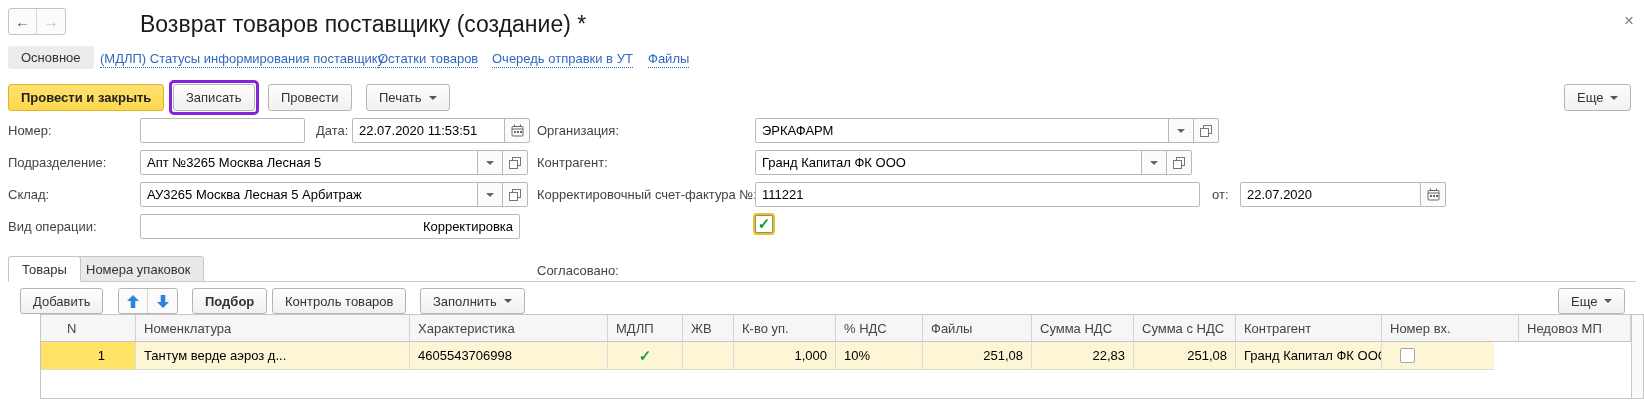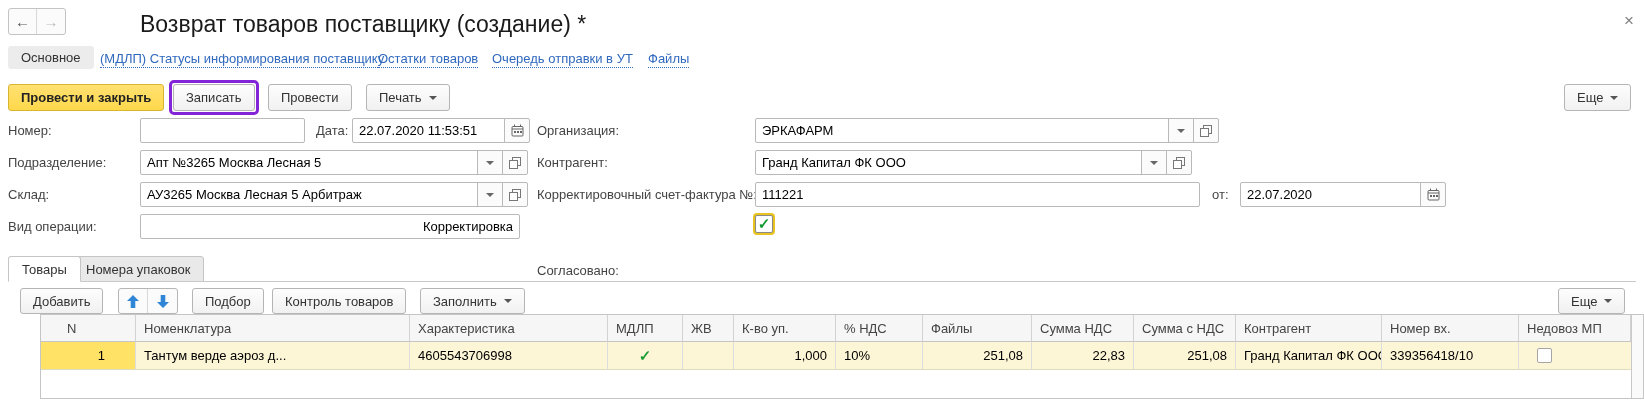--- a/index.html
+++ b/index.html
@@ -232,21 +232,21 @@
       <svg width="12" height="13" viewBox="0 0 12 13">
           <path d="M6 0 L12 6 H8.3 V13 H3.7 V6 H0 Z" fill="#2f86d6"></path>
         </svg>
     </div>
     <div class="navbtn" style="width:29px;">
       <svg width="12" height="13" viewBox="0 0 12 13">
           <path d="M6 13 L0 7 H3.7 V0 H8.3 V7 H12 Z" fill="#2f86d6"></path>
         </svg>
     </div>
   </div>
-  <div class="abs btn" style="left:192px; top:288px; height:26px;">Подбор</div>
+  <div class="abs btn" style="left:192px; top:288px; height:26px;font-weight:bold;">Подбор</div>
   <div class="abs btn" style="left:272px; top:288px; height:26px;">Контроль товаров</div>
   <div class="abs btn" style="left:420px; top:288px; height:26px;">
     <span>Заполнить</span>
     <span class="caret"></span>
   </div>
   <div class="abs btn" style="left:1558px; top:288px; height:26px;">
     <span>Еще</span>
     <span class="caret"></span>
   </div>
 
@@ -274,21 +274,20 @@
         <div class="tcell c" style="width:75px;">
           <span class="mdlpcheck">✓</span>
         </div>
         <div class="tcell" style="width:51px;"></div>
         <div class="tcell r" style="width:102px;">1,000</div>
         <div class="tcell" style="width:87px;">10%</div>
         <div class="tcell r" style="width:109px;">251,08</div>
         <div class="tcell r" style="width:102px;">22,83</div>
         <div class="tcell r" style="width:102px;">251,08</div>
         <div class="tcell" style="width:146px;">Гранд Капитал ФК ООО</div>
-        <div class="tcell" style="width:137px;">339356418/10</div>
         <div class="tcell" style="width:112px; padding-left:18px;">
           <div class="smallcheck"></div>
         </div>
       </div>
       <div class="emptyrow"></div>
     </div>
     <div class="vscroll"></div>
   </div>
 
 </div>

